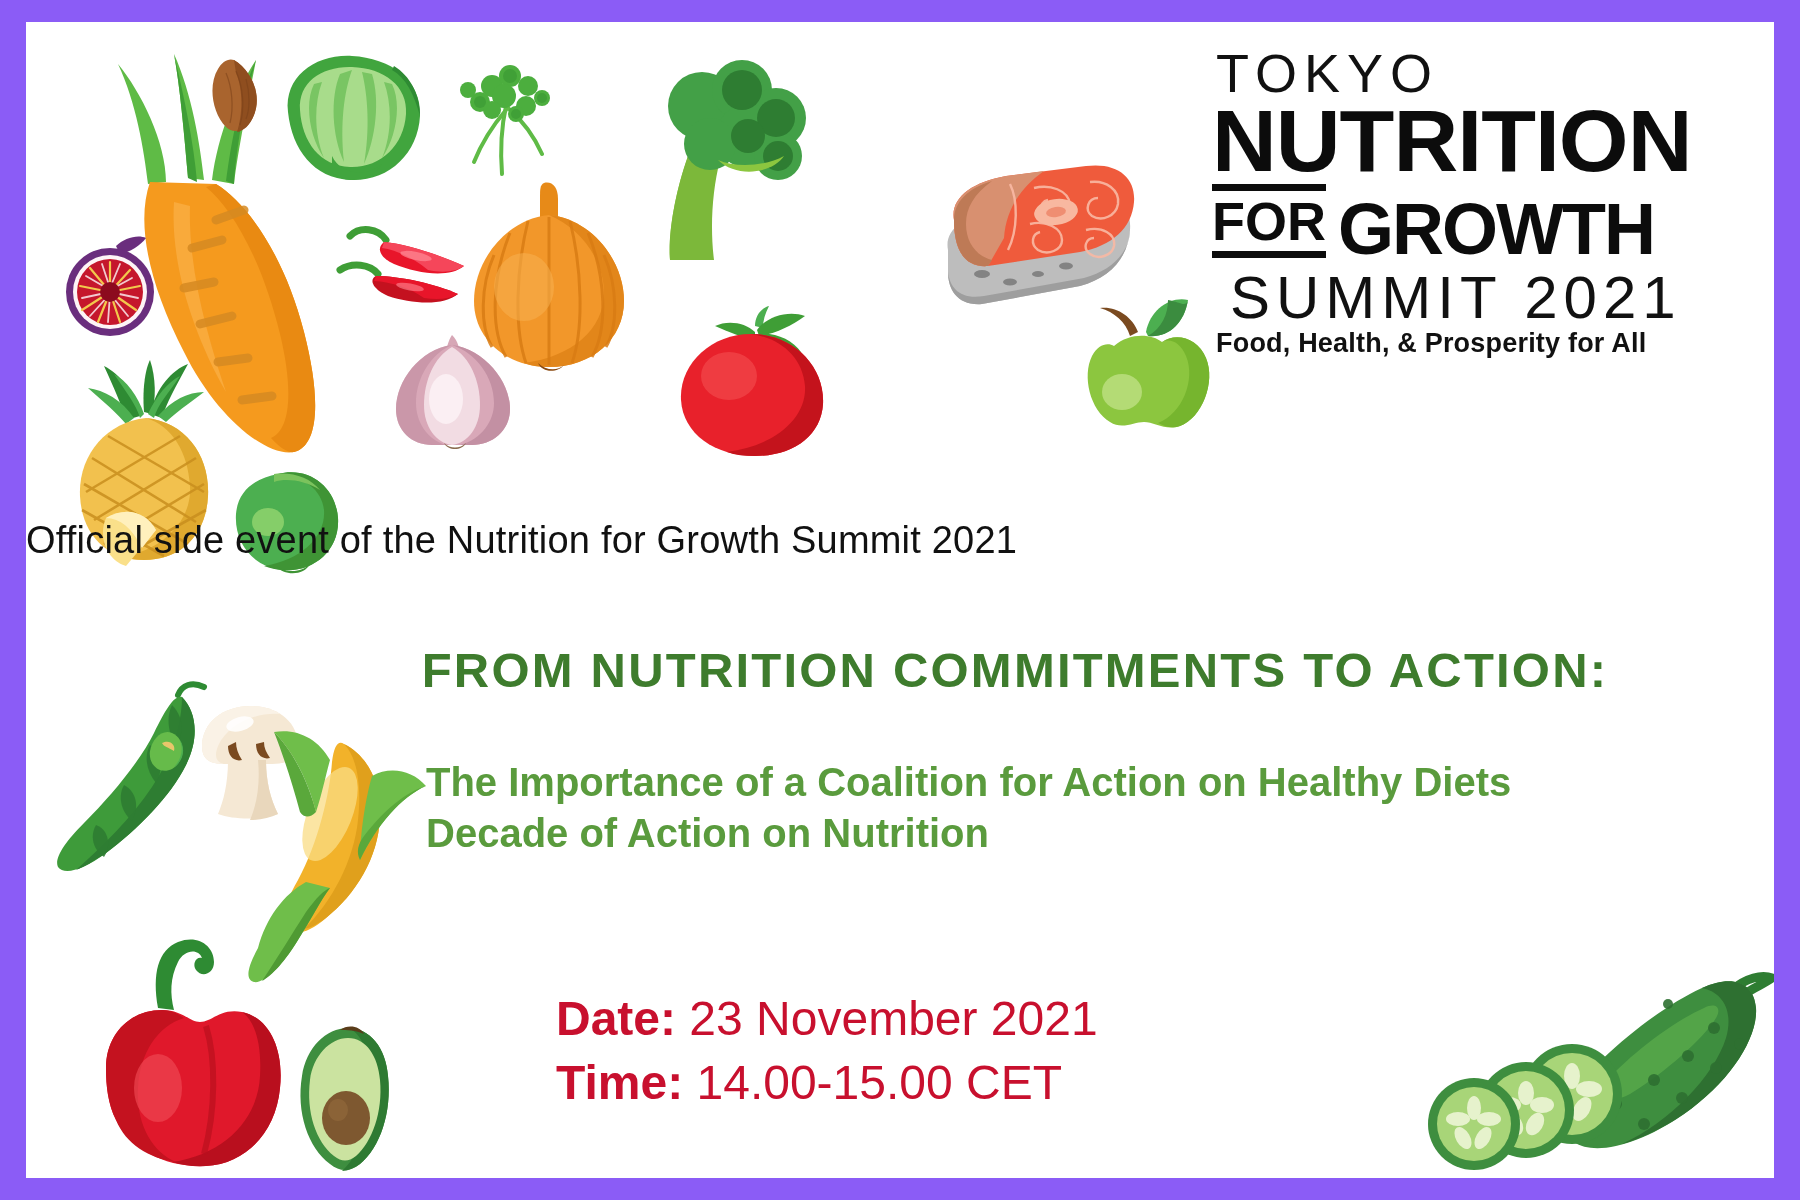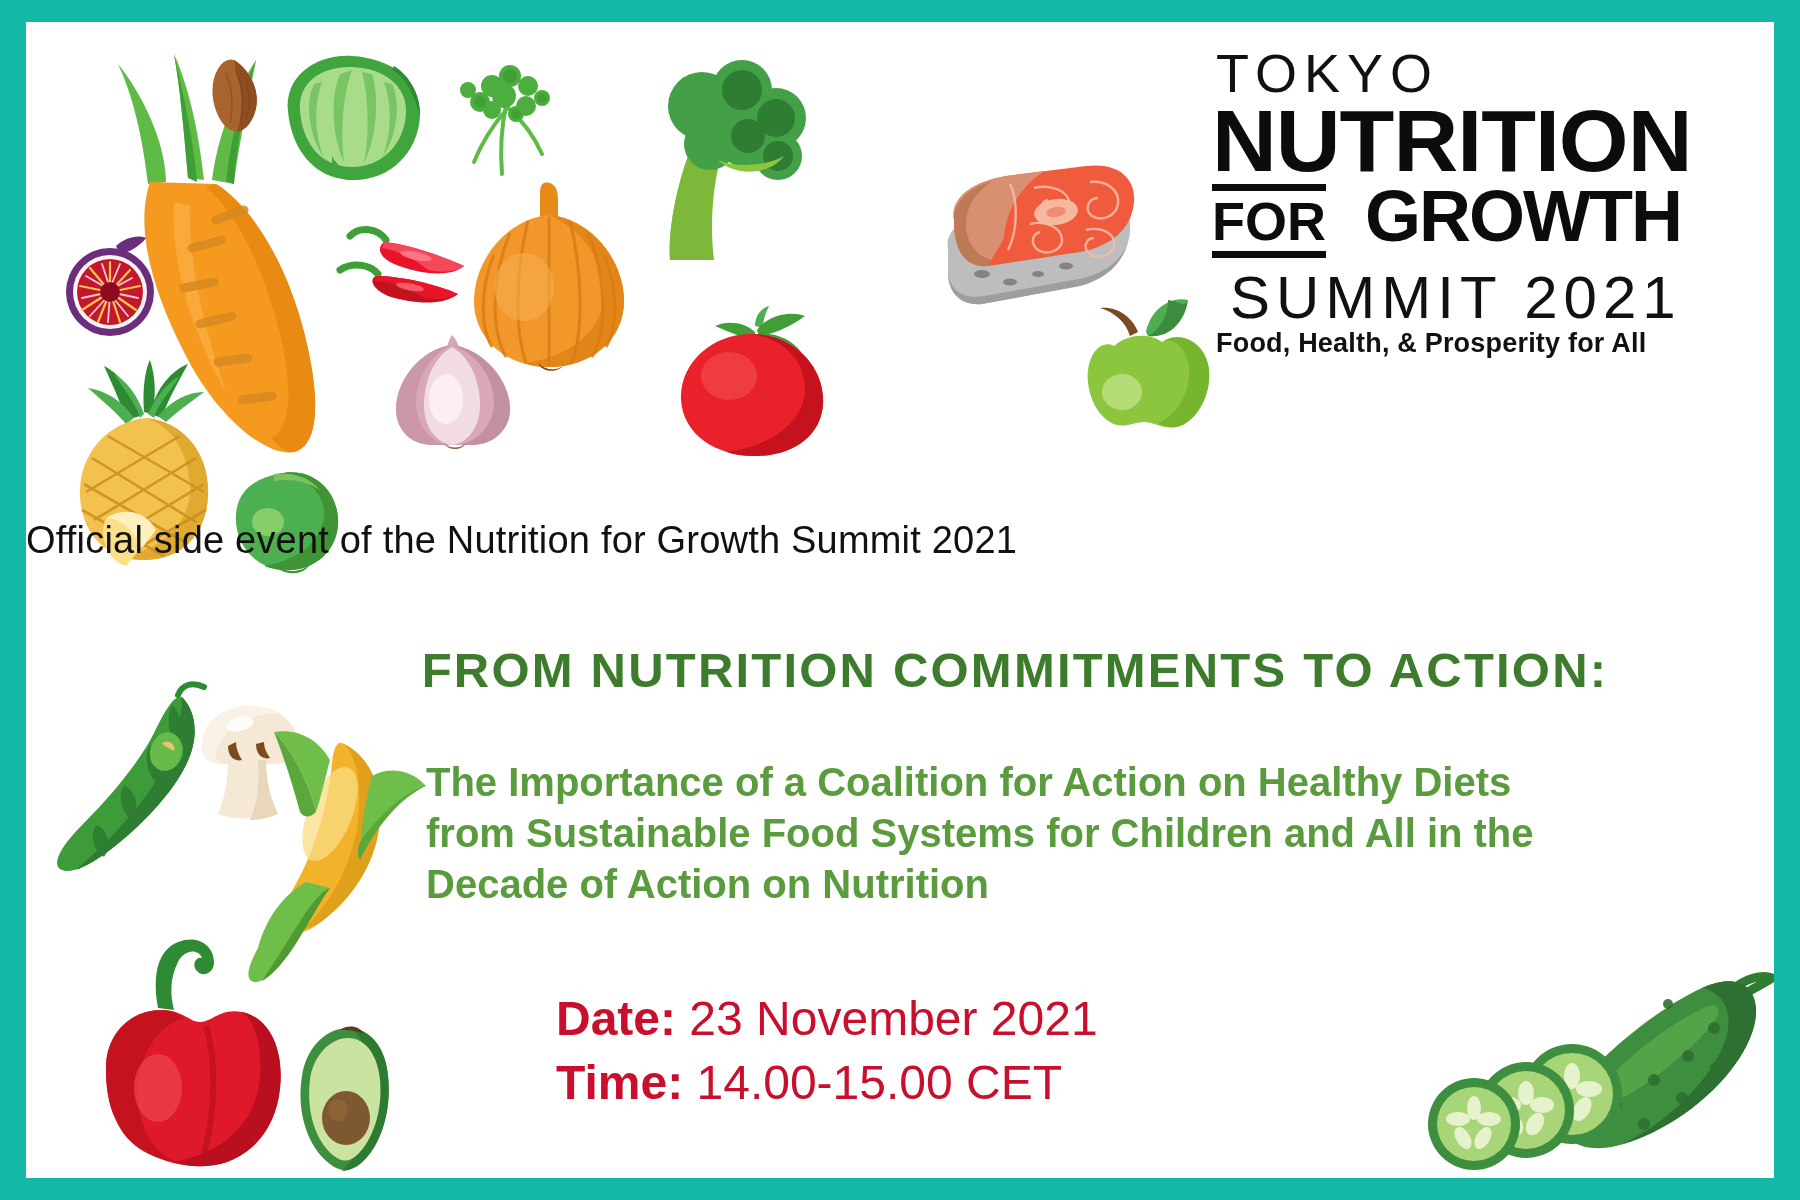--- a/index.html
+++ b/index.html
@@ -3,41 +3,41 @@
 <meta charset="utf-8">
 <style>
   html,body{margin:0;padding:0;}
   body{
     width:1800px;height:1200px;overflow:hidden;
     font-family:"Liberation Sans", sans-serif;
     background:#D6AE07;
   }
   .poster{
     position:relative;width:1800px;height:1200px;
-    background:#14b8a6;box-sizing:border-box;
+    background:#8b5cf6;box-sizing:border-box;
   }
   .canvas{
     position:absolute;left:26px;top:22px;
     width:1748px;height:1156px;background:#ffffff;overflow:hidden;
   }
 
   
   .logo{position:absolute;right:42px;top:26px;width:520px;text-align:left;}
   .logo-tokyo{
     font-family:"Liberation Sans", sans-serif;
     font-size:54px;font-weight:300;letter-spacing:7px;color:#111;
     line-height:0.95;margin-left:4px;
   }
   .logo-nutrition{
     font-family:"Liberation Sans", sans-serif;
     font-size:88px;font-weight:bold;letter-spacing:-1px;color:#0c0c0c;
     line-height:0.92;margin-top:2px;
     transform:scaleX(1.02);transform-origin:left center;
   }
-  .logo-row{display:flex;align-items:flex-start;line-height:0.9;margin-top:2px;gap:27px;}
+  .logo-row{display:flex;align-items:flex-end;line-height:0.9;margin-top:2px;}
   .logo-for-wrap{display:inline-block;margin-right:12px;padding-bottom:4px;}
   .logo-bar{height:7px;background:#0c0c0c;width:100%;}
   .logo-for{
     font-size:54px;font-weight:bold;color:#0c0c0c;letter-spacing:0px;
     line-height:1.0;padding:3px 0 3px 0;
   }
   .logo-growth{
     font-size:72px;font-weight:bold;color:#0c0c0c;letter-spacing:-2px;
     line-height:0.9;
   }
@@ -443,21 +443,20 @@
     <div class="logo-summit">SUMMIT 2021</div>
     <div class="logo-tag">Food, Health, &amp; Prosperity for All</div>
   </div>
 
   <div class="subtitle">Official side event of the Nutrition for Growth Summit 2021</div>
 
   <div class="headline">FROM NUTRITION COMMITMENTS TO ACTION:</div>
 
   <div class="body-copy">
     <div>The Importance of a Coalition for Action on Healthy Diets</div>
-    <div>from Sustainable Food Systems for Children and All in the</div>
     <div>Decade of Action on Nutrition</div>
   </div>
 
   <div class="datetime">
     <div>
       <span class="dt-label">Date:</span><span class="dt-val"> 23 November 2021</span>
     </div>
     <div>
       <span class="dt-label">Time:</span><span class="dt-val"> 14.00-15.00 CET</span>
     </div>

